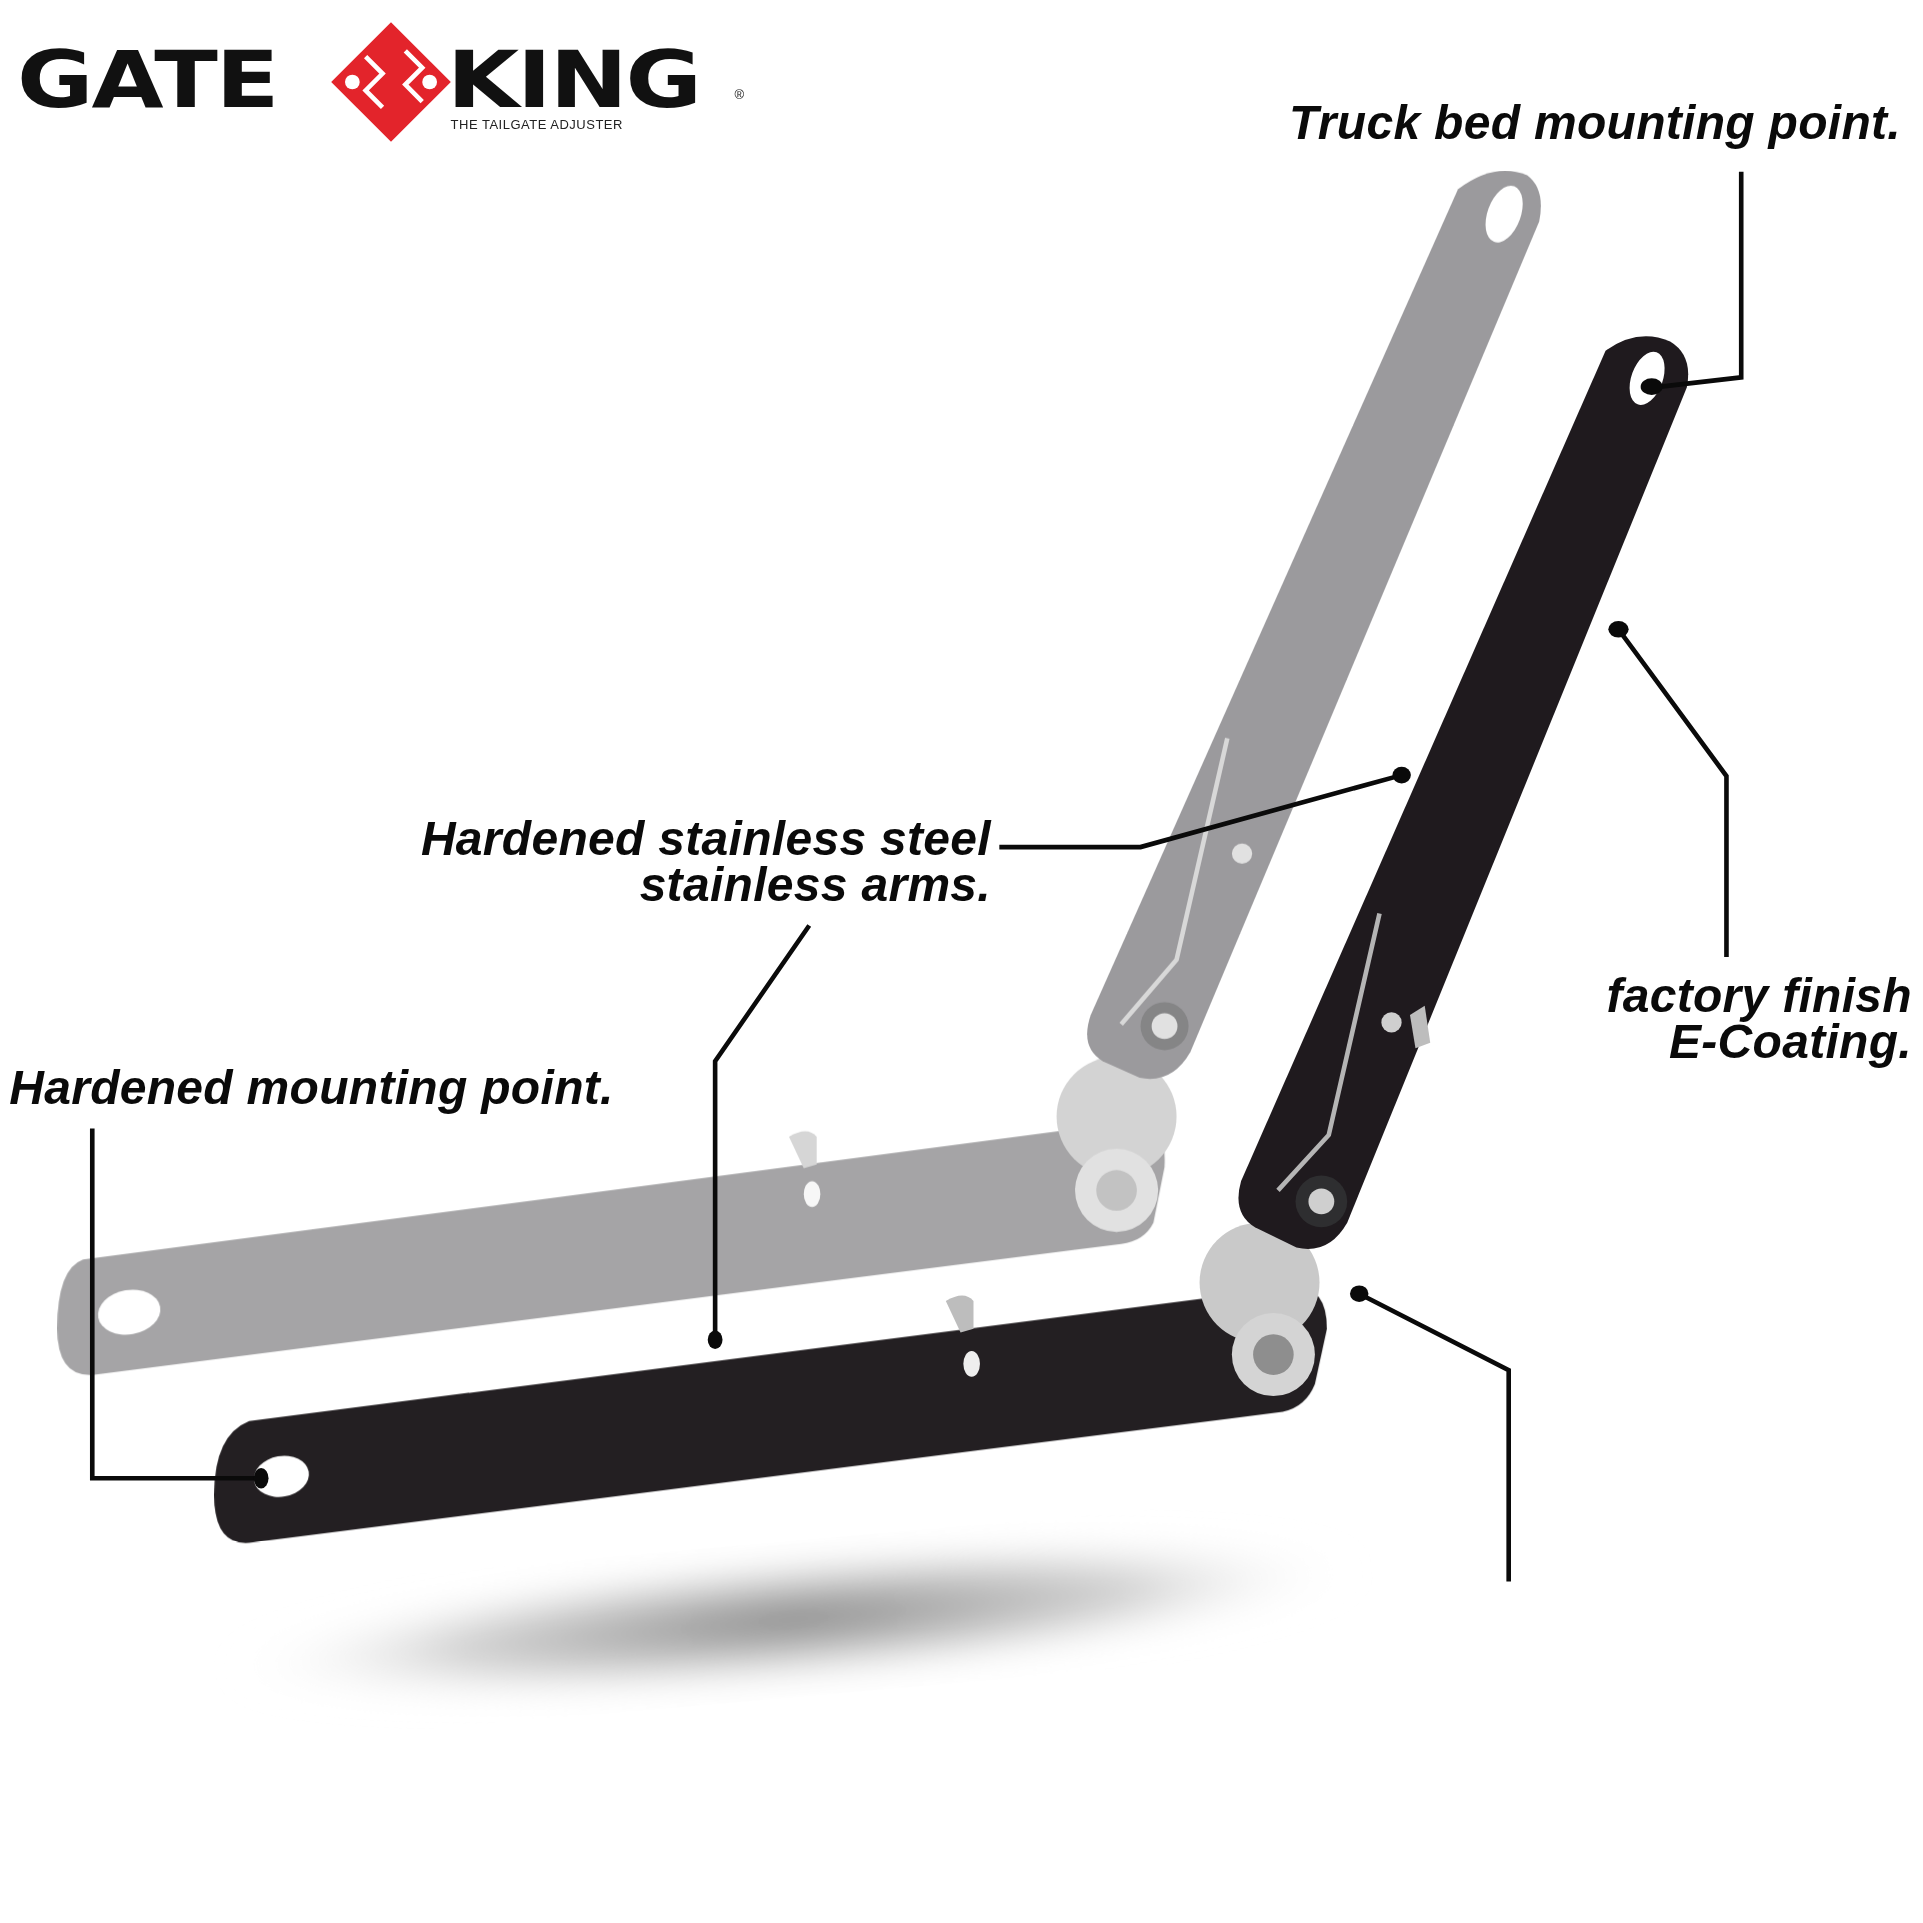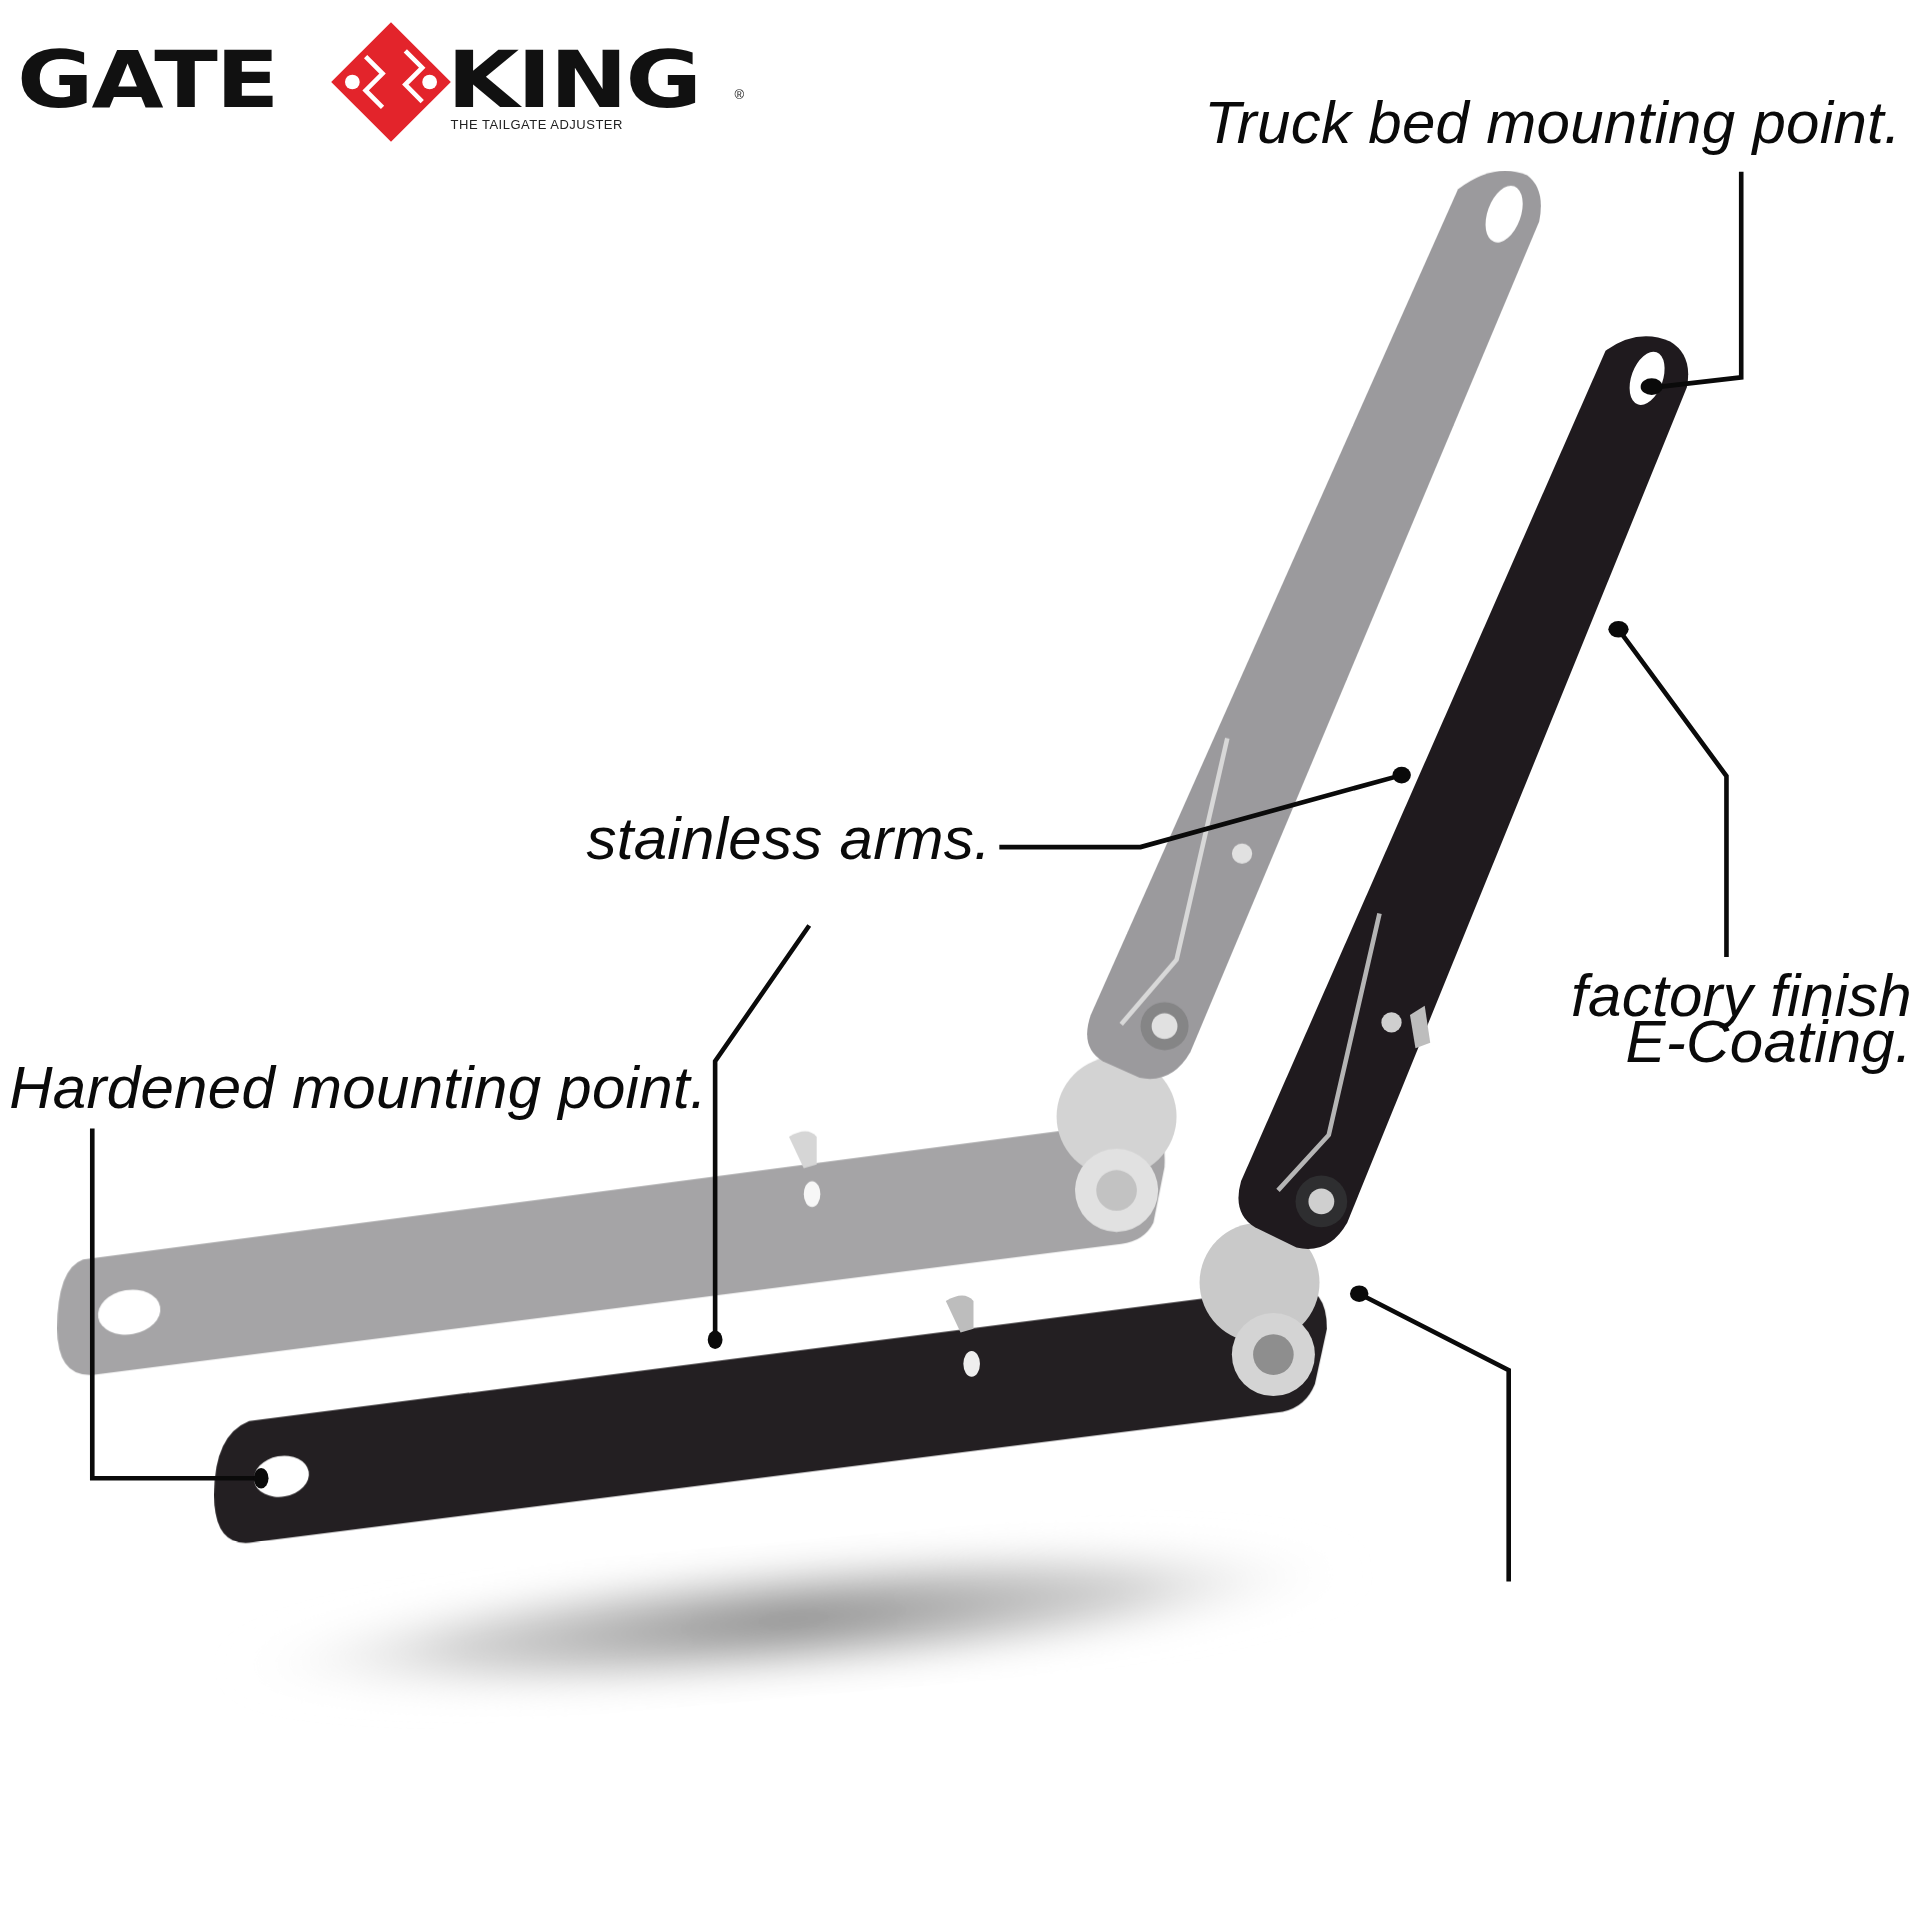--- a/index.html
+++ b/index.html
@@ -4,21 +4,21 @@
 <style>
   html, body { margin:0; padding:0; background:#ffffff; }
   body { width:1923px; height:1923px; position:relative; overflow:hidden; font-family:"Liberation Sans", sans-serif; }
   .logo { position:absolute; left:16.6px; top:28px; width:729px; height:111px; }
   .logo-word { position:absolute; top:13px; font-family:"DejaVu Sans", sans-serif; font-weight:bold; font-size:79px; letter-spacing:-1.8px; color:#111; line-height:1; transform:scaleX(1.18); transform-origin:left top; }
   .logo-gate { left:0; }
   .logo-king { left:430px; }
   .logo-reg { position:absolute; left:718px; top:59px; font-size:13px; color:#111; }
   .logo-tag { position:absolute; left:434px; top:89px; font-size:13px; letter-spacing:0.5px; color:#222; font-family:"Liberation Sans", sans-serif; }
   .logo-diamond { position:absolute; left:305px; top:-14.8px; width:138px; height:138px; }
-  .callout { position:absolute; font-family:"Liberation Sans", sans-serif; font-style:italic; font-weight:normal; color:#0a0a0a; font-size:60px; line-height:46px; white-space:nowrap; letter-spacing:0.3px; }
+  .callout { position:absolute; font-family:"Liberation Sans", sans-serif; font-style:italic; font-weight:bold; color:#0a0a0a; font-size:48px; line-height:46px; white-space:nowrap; letter-spacing:0.3px; }
   .right { text-align:right; }
   svg.scene { position:absolute; left:0; top:0; width:1923px; height:1923px; }
 </style>
 </head>
 <body>
 
 <svg class="scene" viewBox="0 0 2084 2084" xmlns="http://www.w3.org/2000/svg">
   <defs>
     <radialGradient id="shadowGrad" cx="50%" cy="50%" r="50%">
       <stop offset="0%" stop-color="#6d6d6d" stop-opacity="0.85"></stop>
@@ -103,20 +103,21 @@
   <span class="logo-word logo-king">KING</span>
   <span class="logo-reg">®</span>
   <span class="logo-tag">THE TAILGATE ADJUSTER</span>
 </div>
 
 <div class="callout right" style="right:22px; top:100px;">
   <div>Truck bed mounting point.</div>
 </div>
 
 <div class="callout right" style="right:932px; top:816px;">
+  <div>Hardened stainless steel</div>
   <div>stainless arms.</div>
 </div>
 
 <div class="callout" style="left:9.2px; top:1065px;">
   <div>Hardened mounting point.</div>
 </div>
 
 <div class="callout right" style="right:11px; top:973px;">
   <div>factory finish</div>
   <div>E-Coating.</div>

